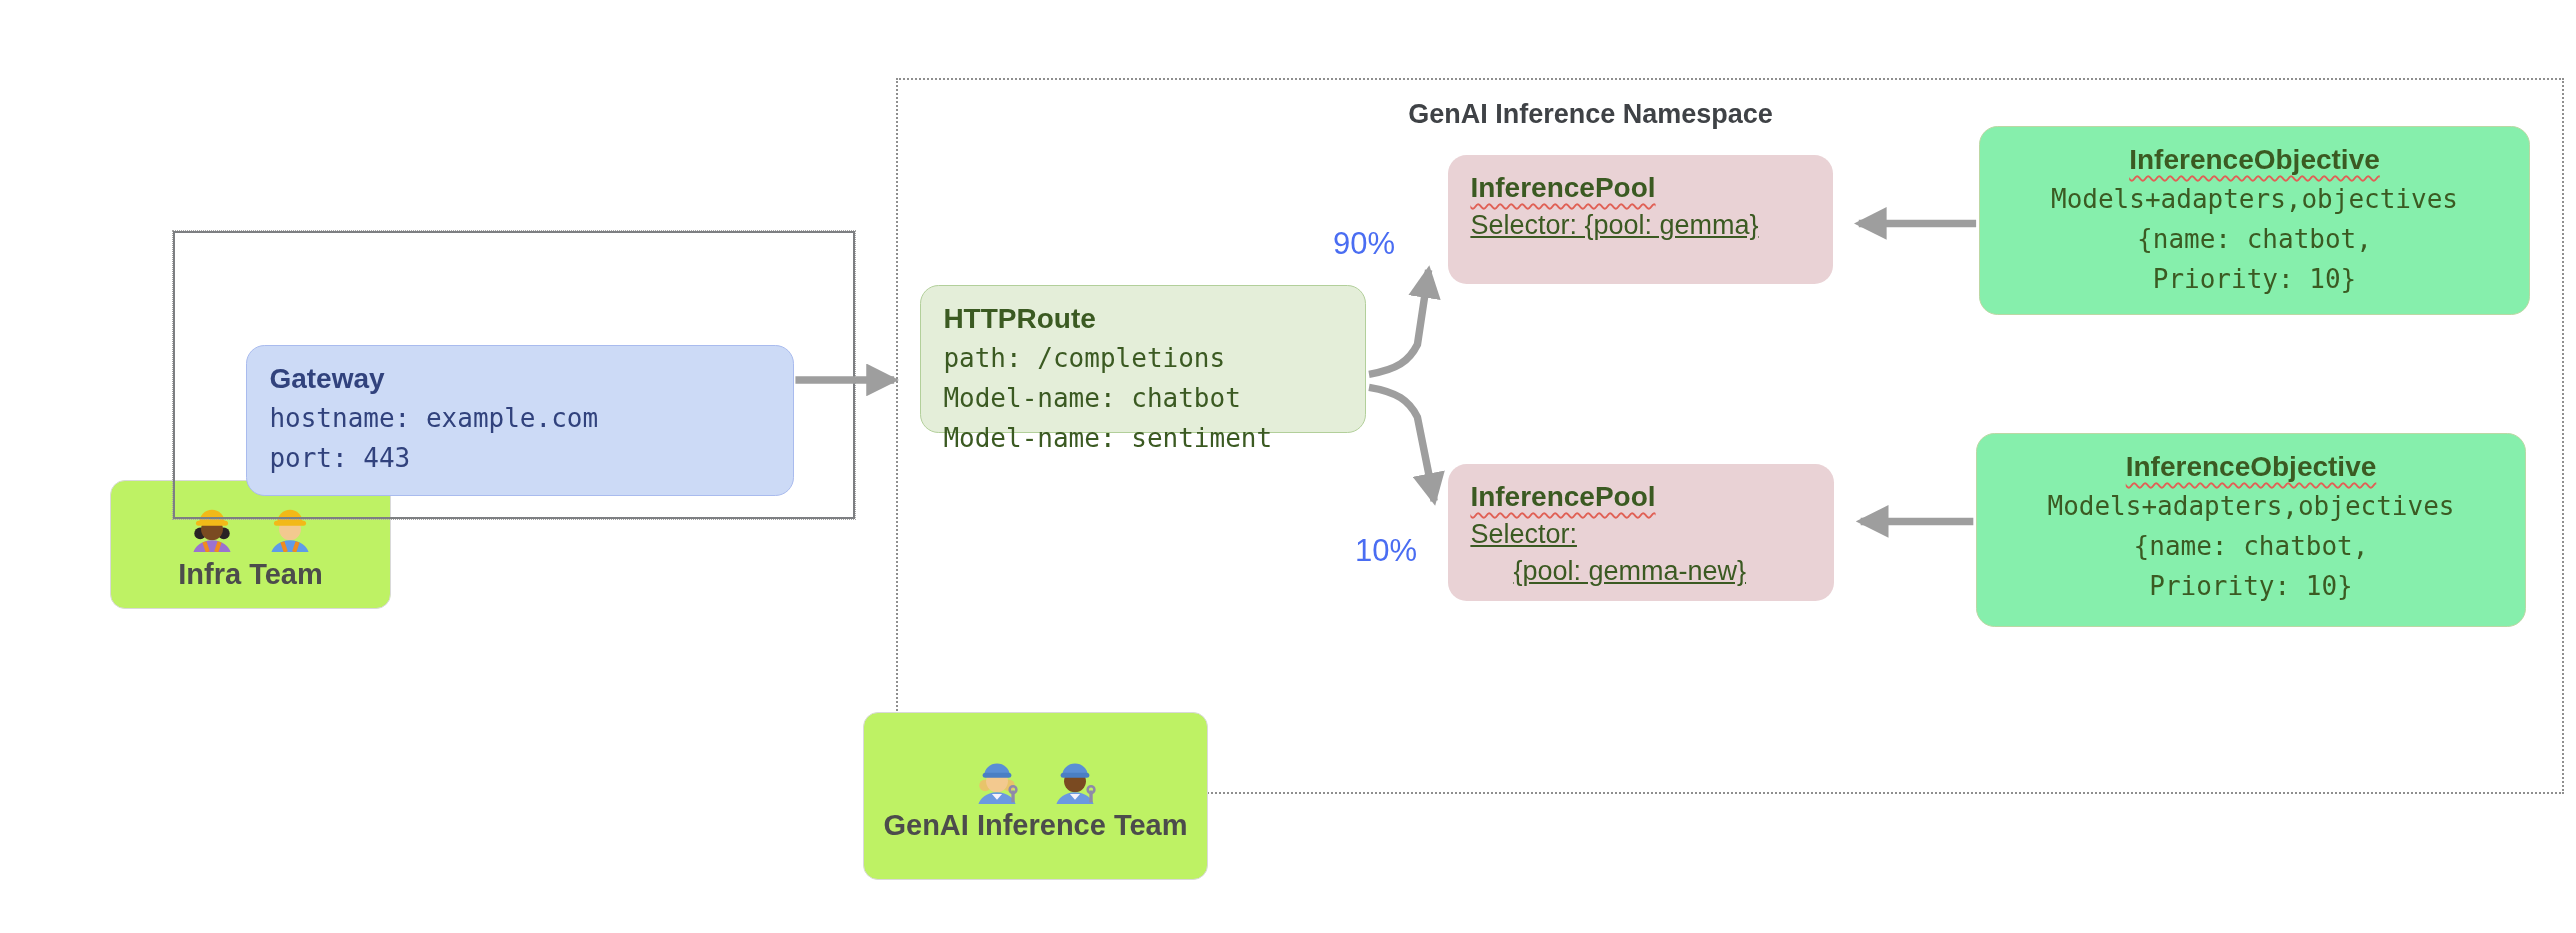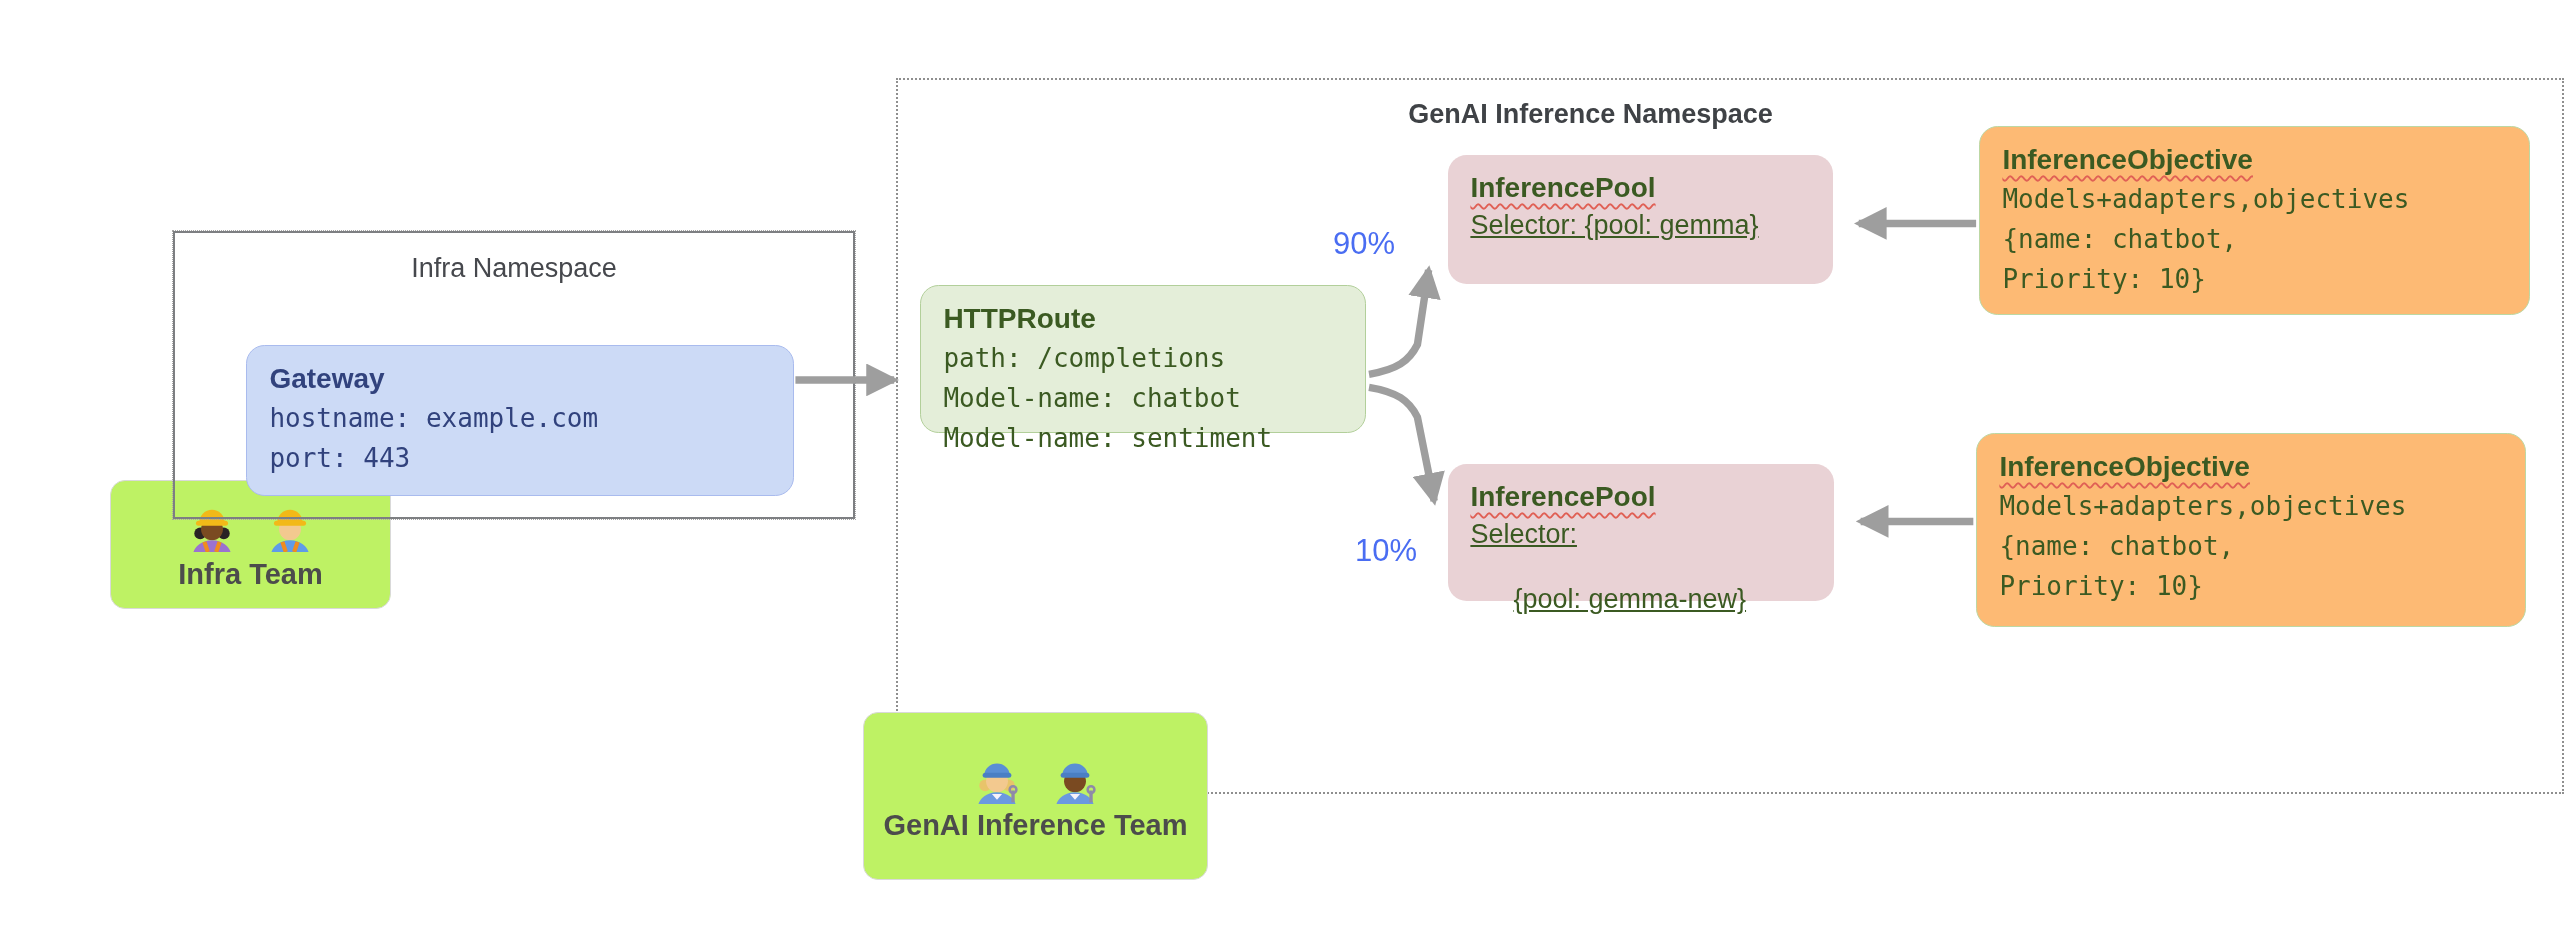--- a/index.html
+++ b/index.html
@@ -26,23 +26,23 @@
 
   #gateway{left:246px;top:305px;width:548px;height:151px;background:#ccdaf6;border:1.9px solid #a9bbee;margin-top:40px;}
   #gateway .title,#gateway .mono{color:#31427d;}
 
   #httproute{left:920px;top:285px;width:446px;height:148px;background:#e4eed9;border:1.9px solid #b2cf9a;}
   .green-text{color:#3b5a22;}
 
   .pool{background:#e9d2d5;border:none;}
   #pool-top{left:1448px;top:155px;width:385px;height:129px;}
   #pool-bottom{left:1448px;top:464px;width:386px;height:137px;}
-  .indent{padding-left:43px;margin-top:28px;}
+  .indent{padding-left:43px;}
 
-  .objective{background:#fdba74;border:1.9px solid #bcd8a4;}
+  .objective{background:#86efac;border:1.9px solid #bcd8a4;text-align:center;}
   #objective-top{left:1979px;top:126px;width:551px;height:189px;}
   #objective-bottom{left:1976px;top:433px;width:550px;height:194px;}
 
   
   .team{position:absolute;box-sizing:border-box;background:#bef264;border:1.9px solid #d9d9d9;
         border-radius:15px;display:flex;flex-direction:column;align-items:center;justify-content:center;gap:5.6px;}
   #infra-team{left:110px;top:480px;width:281px;height:129px;z-index:3;}
   #genai-team{left:863px;top:712px;width:345px;height:168px;z-index:5;}
   .team .label{font-size:29px;font-weight:700;color:#4c4c4c;white-space:nowrap;}
   .team .people{display:flex;gap:24px;align-items:flex-end;}
@@ -68,21 +68,20 @@
       </marker>
     </defs>
     <path d="M 854 408 L 960 408" stroke="#9e9e9e" stroke-width="8" fill="none" marker-end="url(#ah)"></path>
     <path d="M 1470 402 C 1500 397 1513 388 1522 370 L 1534 290" stroke="#9e9e9e" stroke-width="8" fill="none" marker-end="url(#ah)"></path>
     <path d="M 1470 416 C 1500 421 1513 430 1522 448 L 1540 538" stroke="#9e9e9e" stroke-width="8" fill="none" marker-end="url(#ah)"></path>
     <path d="M 2122 240 L 1996 240" stroke="#9e9e9e" stroke-width="8" fill="none" marker-end="url(#ah)"></path>
     <path d="M 2119 560 L 1998 560" stroke="#9e9e9e" stroke-width="8" fill="none" marker-end="url(#ah)"></path>
   </svg>
 
   <div id="infra-ns" class="ns-box"></div>
-  <div id="infra-ns-title" class="ns-title">Infra Namespace</div>
 
   <div id="gateway" class="res">
     <div class="title">Gateway</div>
     <div class="mono">hostname: example.com</div>
     <div class="mono">port: 443</div>
   </div>
 
   <div id="infra-team" class="team">
     <div class="people">
       <svg class="person" viewBox="0 0 64 64">

